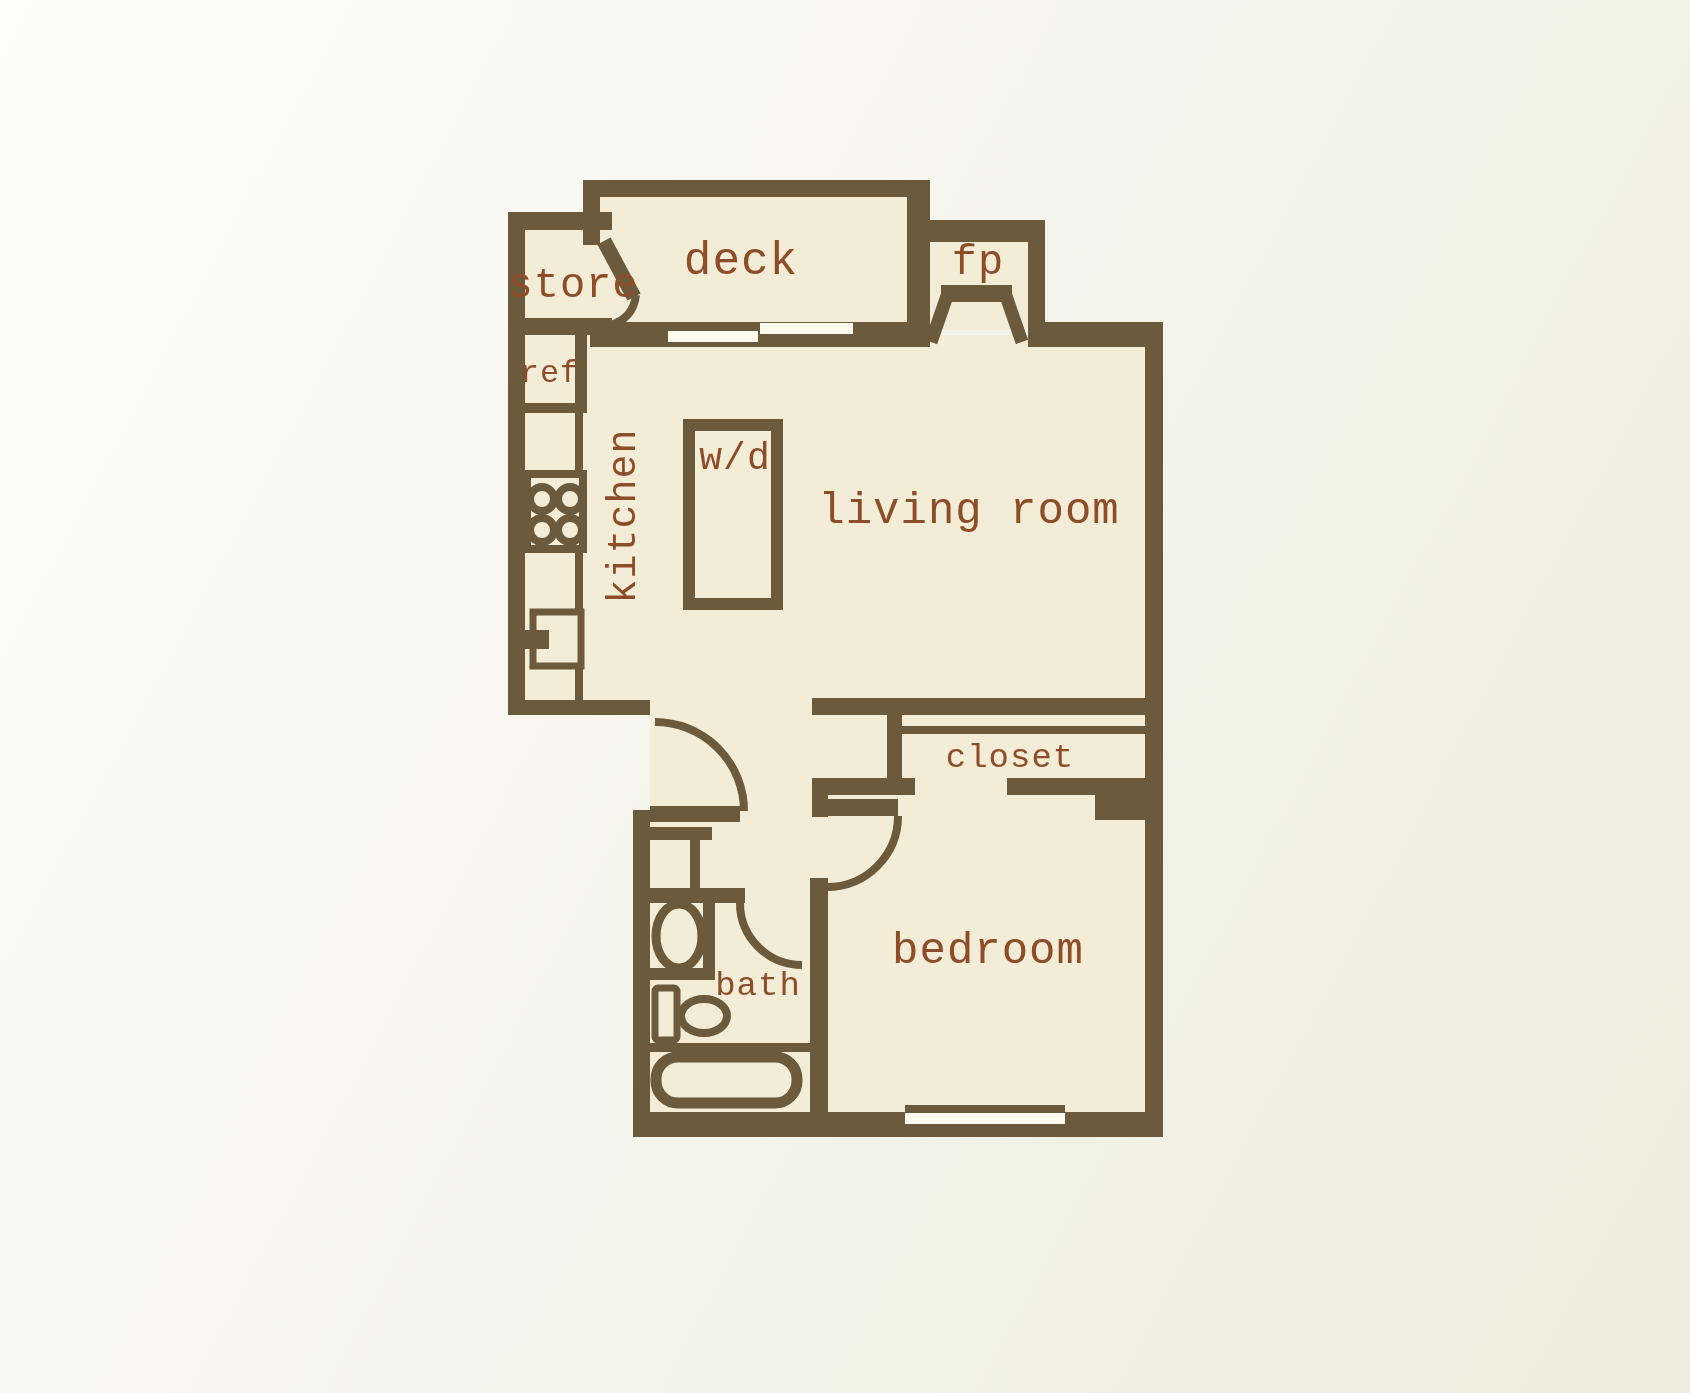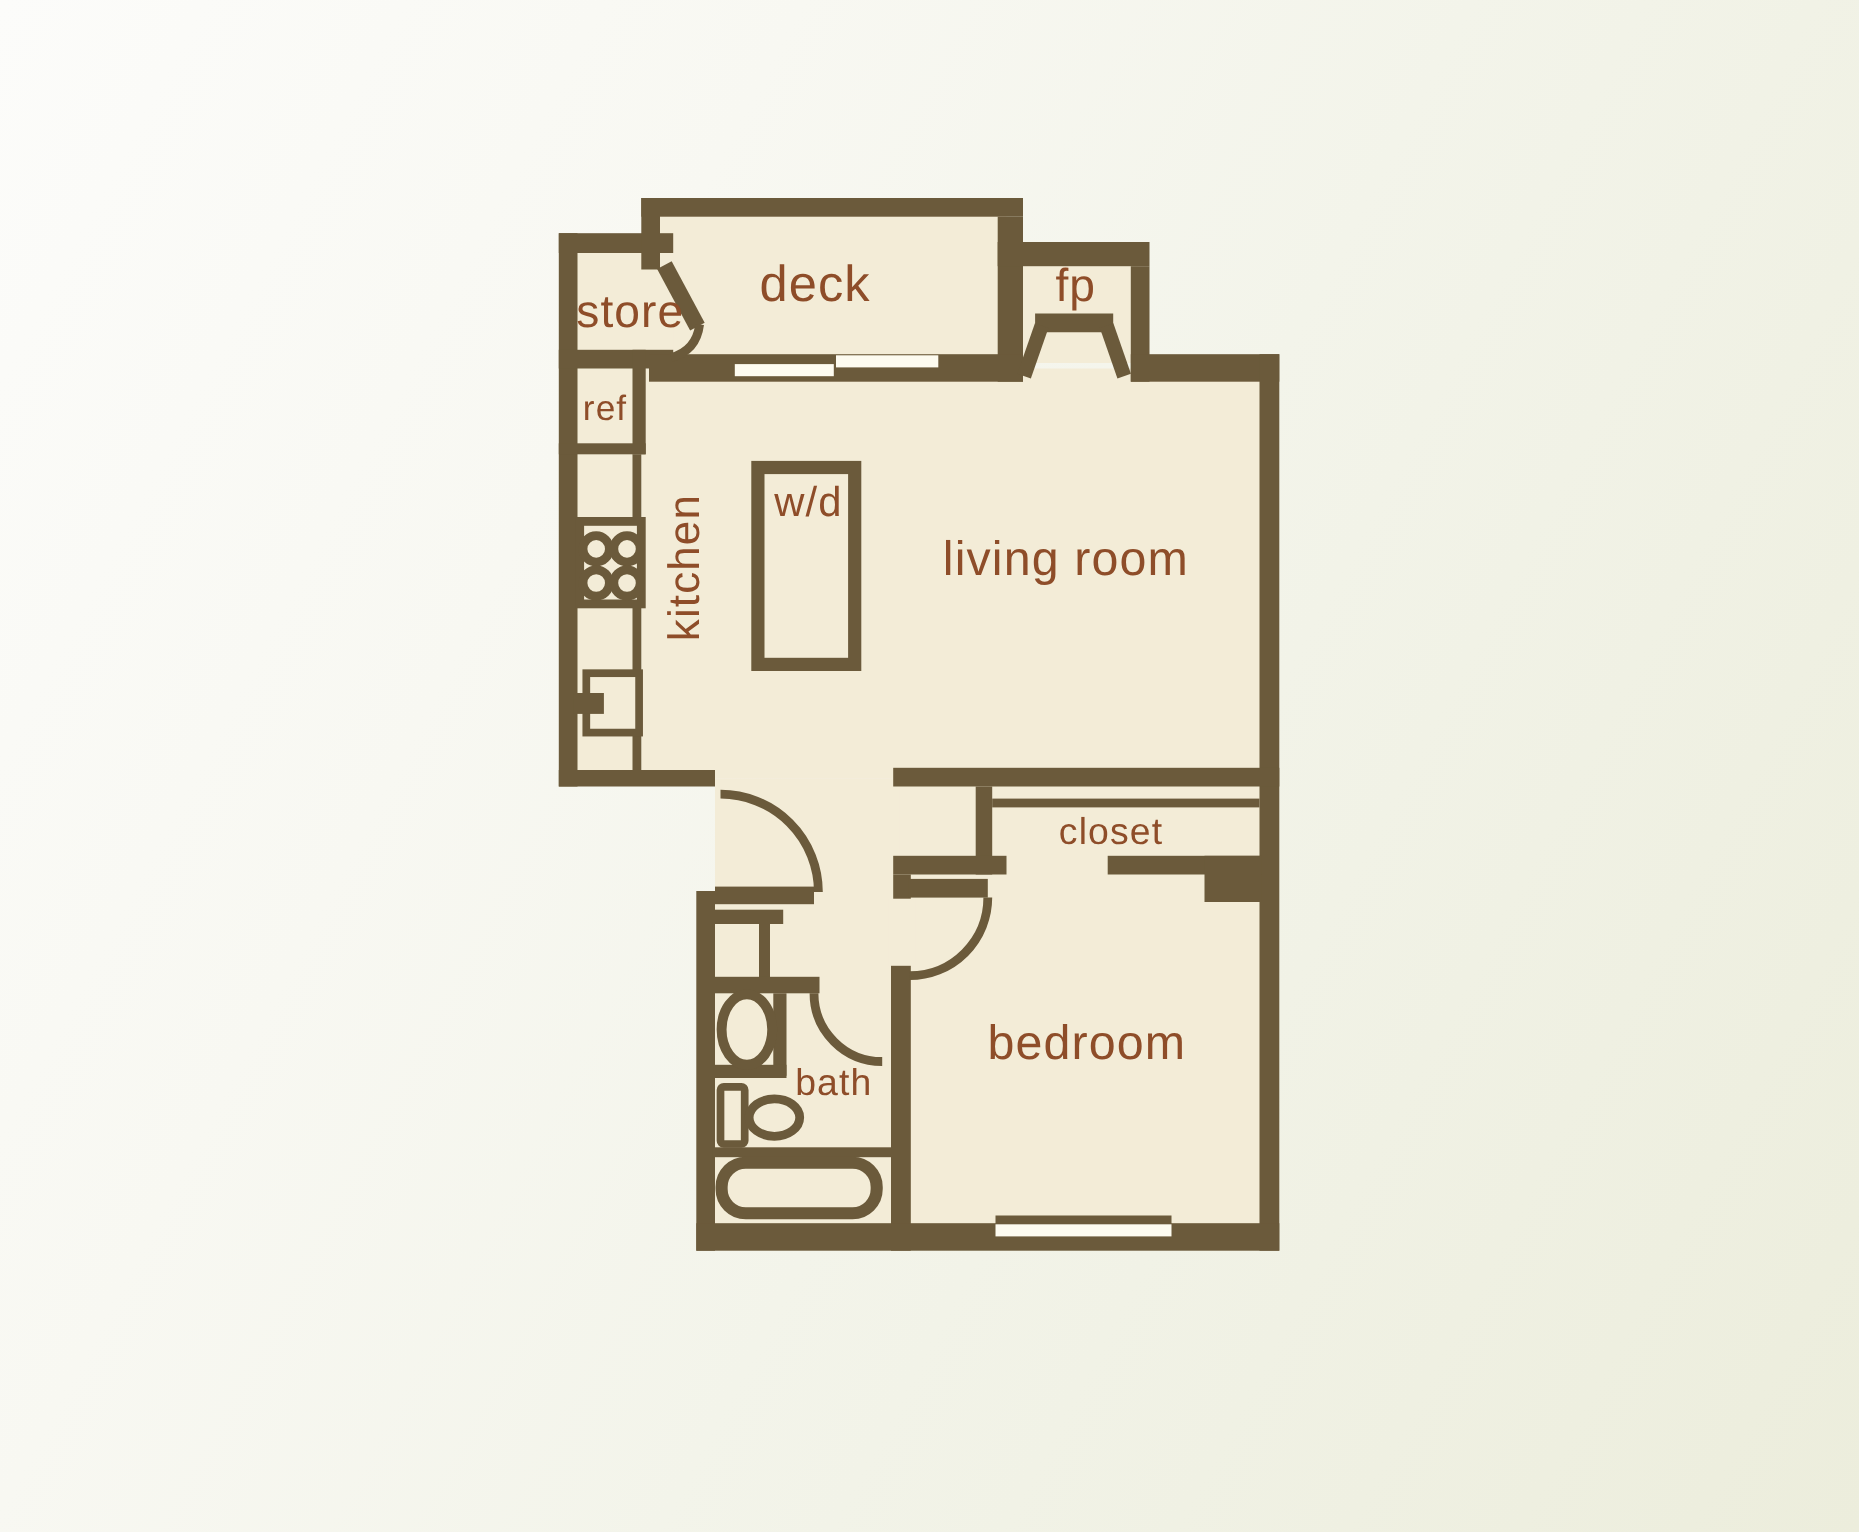--- a/index.html
+++ b/index.html
@@ -1,21 +1,21 @@
 <!DOCTYPE html>
 <html><head>
 <meta charset="utf-8">
 <style>
   html,body{margin:0;padding:0;}
   body{
     width:1690px;height:1393px;overflow:hidden;
     background:linear-gradient(118deg,#fcfcfa 0%,#f8f8f2 30%,#f3f4ea 55%,#eceddc 100%);
     font-family:"Liberation Sans", sans-serif;
   }
-  #plan-wrap{width:1690px;height:1393px;position:relative;}
+  #plan-wrap{width:1690px;height:1393px;position:relative;font-family:Liberation Mono, monospace;}
   svg{display:block;}
   .room-label{font-weight:300;letter-spacing:1px;}
 </style>
 </head>
 <body>
 
 <div id="plan-wrap">
   <svg id="plan-svg" width="1690" height="1393" viewBox="0 0 1690 1393" xmlns="http://www.w3.org/2000/svg">
       <rect x="595" y="190" width="320" height="140" fill="#f3ecd7"></rect>
       <rect x="518" y="222" width="94" height="108" fill="#f3ecd7"></rect>

